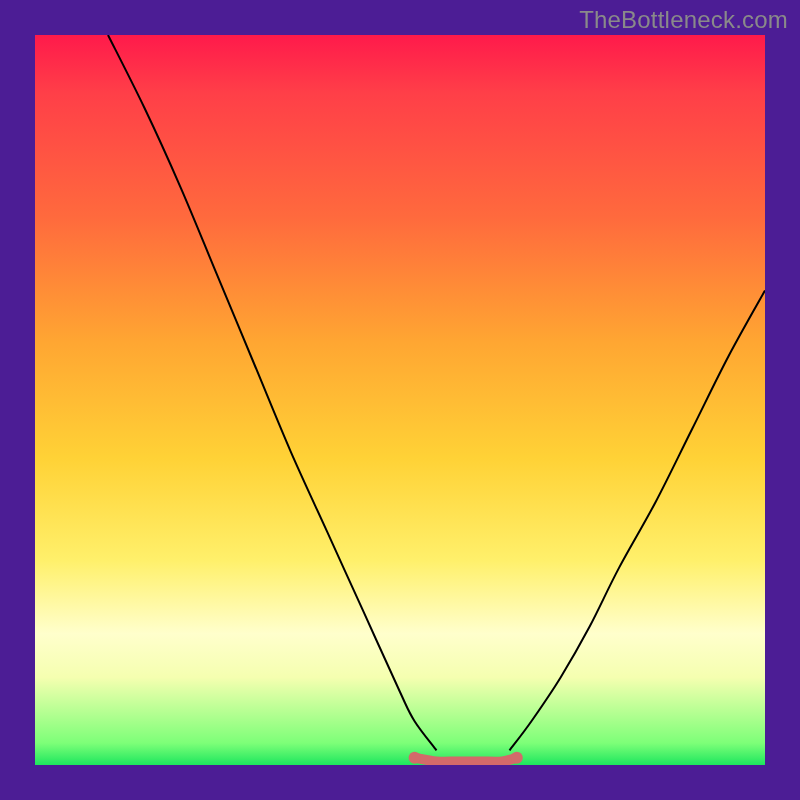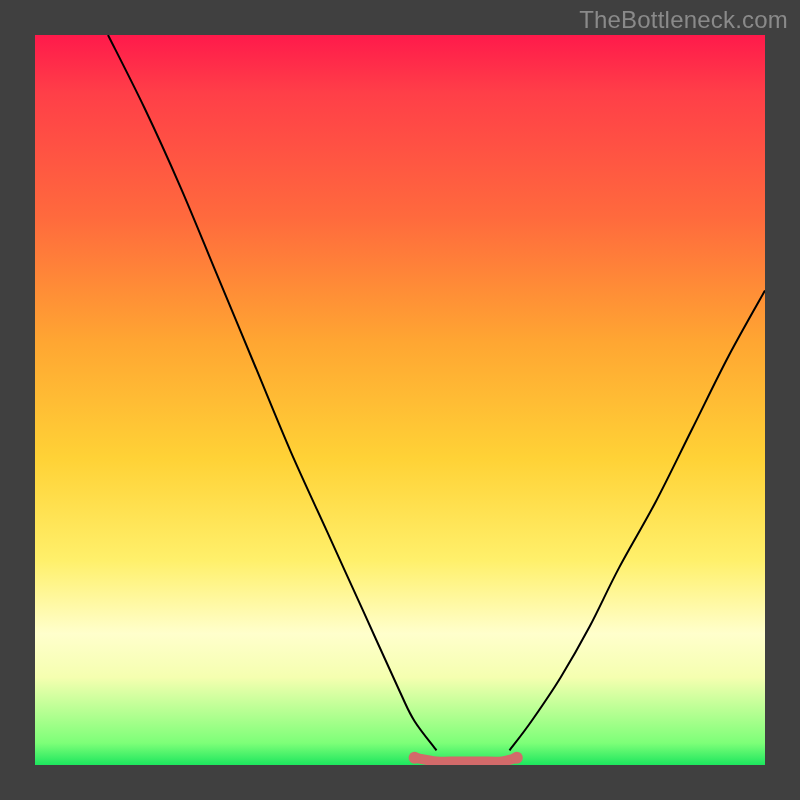--- a/index.html
+++ b/index.html
@@ -8,21 +8,21 @@
     width: 800px;
     height: 800px;
     background: #000;
     overflow: hidden;
     font-family: Arial, Helvetica, sans-serif;
   }
   .frame {
     position: relative;
     width: 800px;
     height: 800px;
-    background: #404040;
+    background: #4c1d95;
   }
   .plot-area {
     position: absolute;
     left: 35px;
     top: 35px;
     width: 730px;
     height: 730px;
     
     background: linear-gradient(to bottom,
       #ff1a4b 0%,

